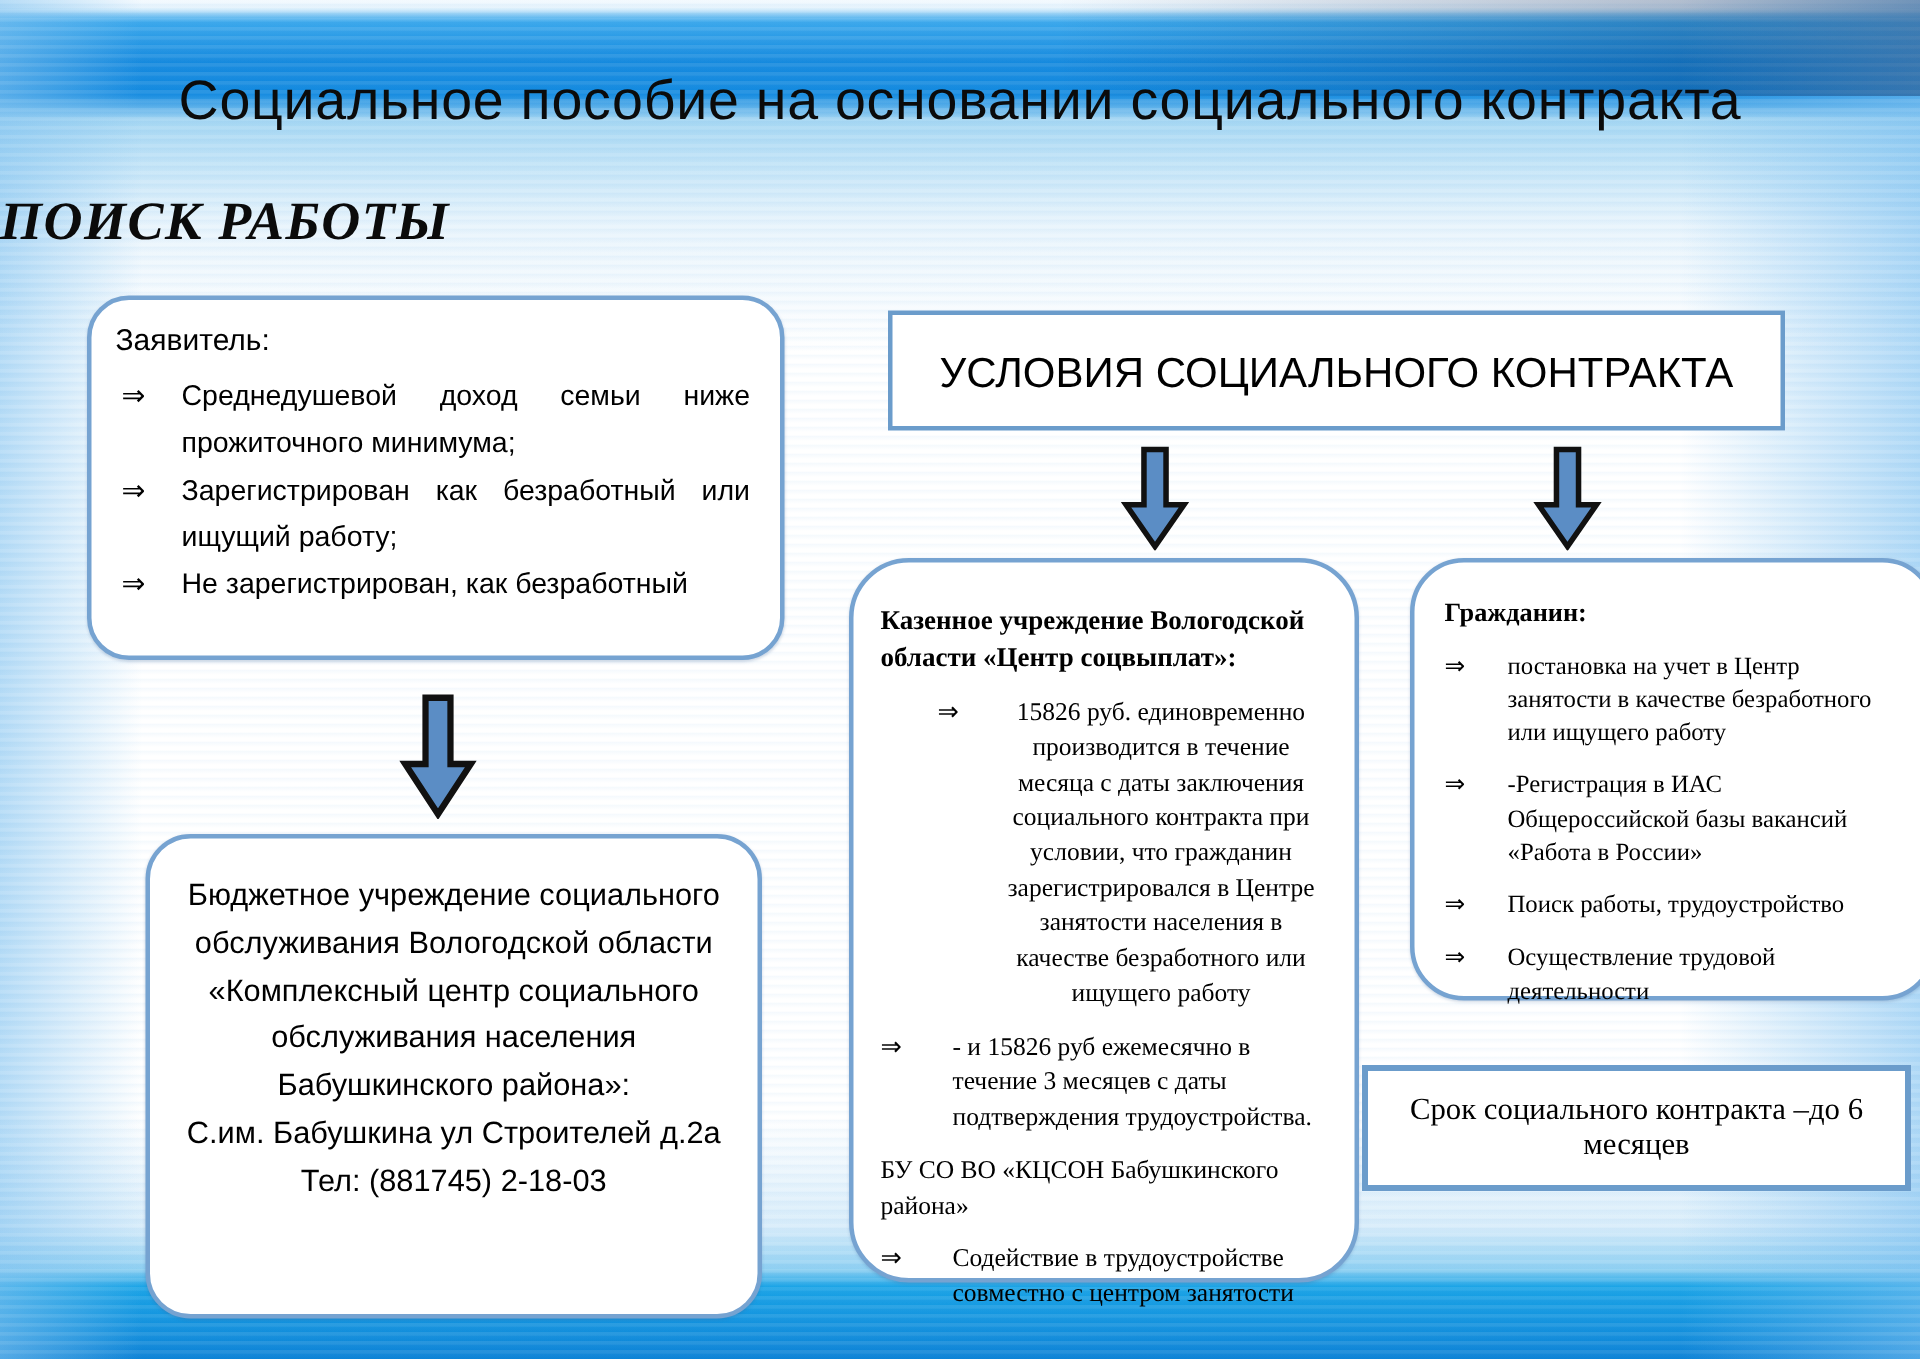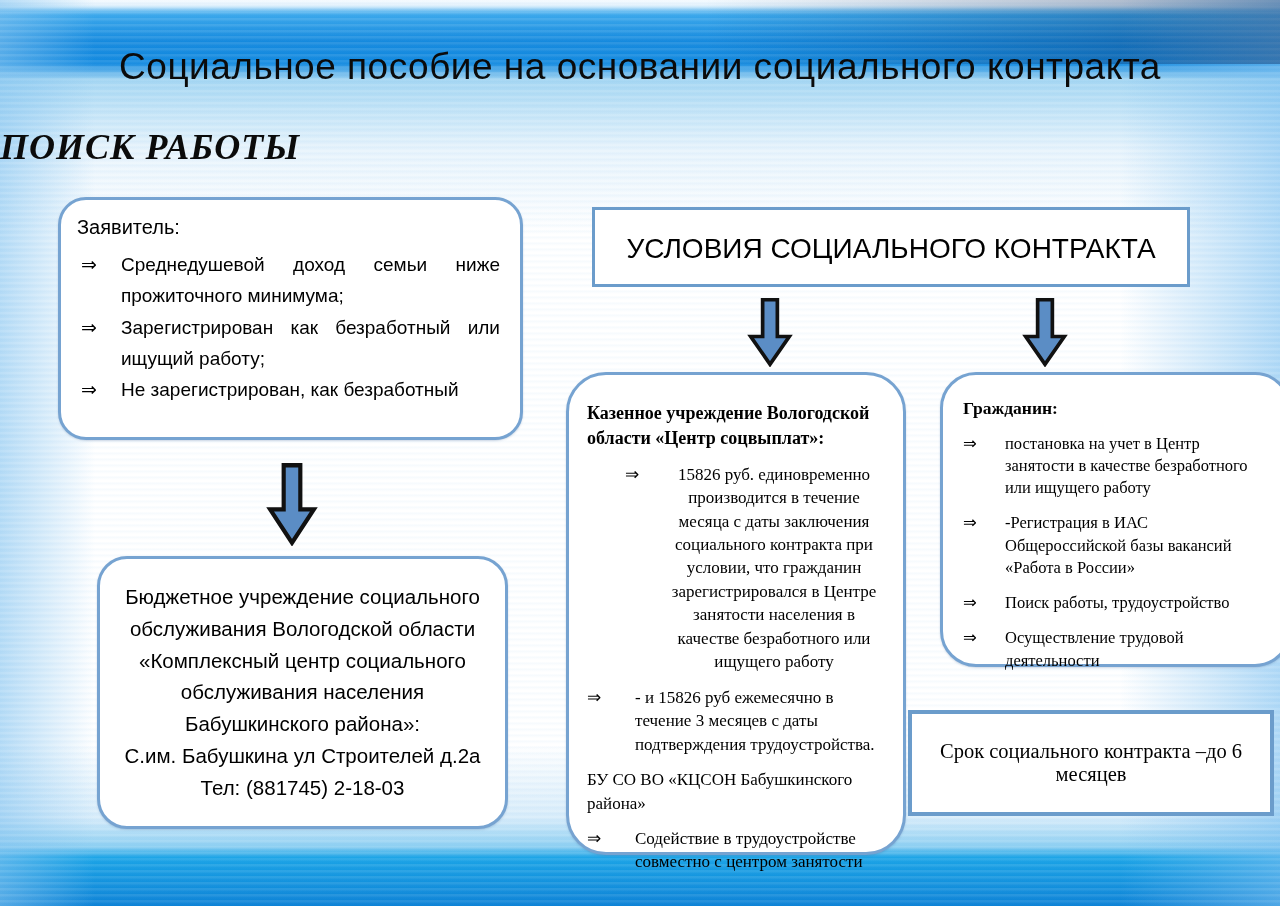--- a/index.html
+++ b/index.html
@@ -54,26 +54,26 @@
   .bullet-row-left { display: grid; grid-template-columns: 48px 1fr; margin-bottom: 12px; }
   .payments-agency { margin-bottom: 12px; }
 
   
   .citizen-box { left: 940px; top: 372px; width: 351px; height: 295px; border-radius: 36px; padding: 22px 16px 10px 20px;
                  font-family: "Liberation Serif", serif; font-size: 16.5px; line-height: 1.35; }
   .citizen-header { font-weight: bold; font-size: 17.5px; margin-bottom: 12px; }
   .bullet-row-serif { display: grid; grid-template-columns: 42px 1fr; margin-bottom: 13px; }
 
   
-  .budget-box { left: 97px; top: 556px; width: 411px; height: 273px; border-radius: 30px; padding: 22px 12px;
+  .budget-box { left: 97px; top: 556px; width: 411px; height: 323px; border-radius: 30px; padding: 22px 12px;
                 text-align: center; font-size: 20.5px; line-height: 1.55; }
   .budget-box .line { display: block; }
 
   
-  .term-box { left: 908px; top: 710px; width: 366px; height: 106px; border-width: 4px;
+  .term-box { left: 908px; top: 710px; width: 366px; height: 84px; border-width: 4px;
               font-family: "Liberation Serif", serif; font-size: 20.5px;
               display: flex; align-items: center; justify-content: center; text-align: center; }
 </style>
 </head>
 <body>
 
 <div class="canvas">
   <div class="top-shade"></div>
 
   <div class="page-title">Социальное пособие на основании социального контракта</div>

